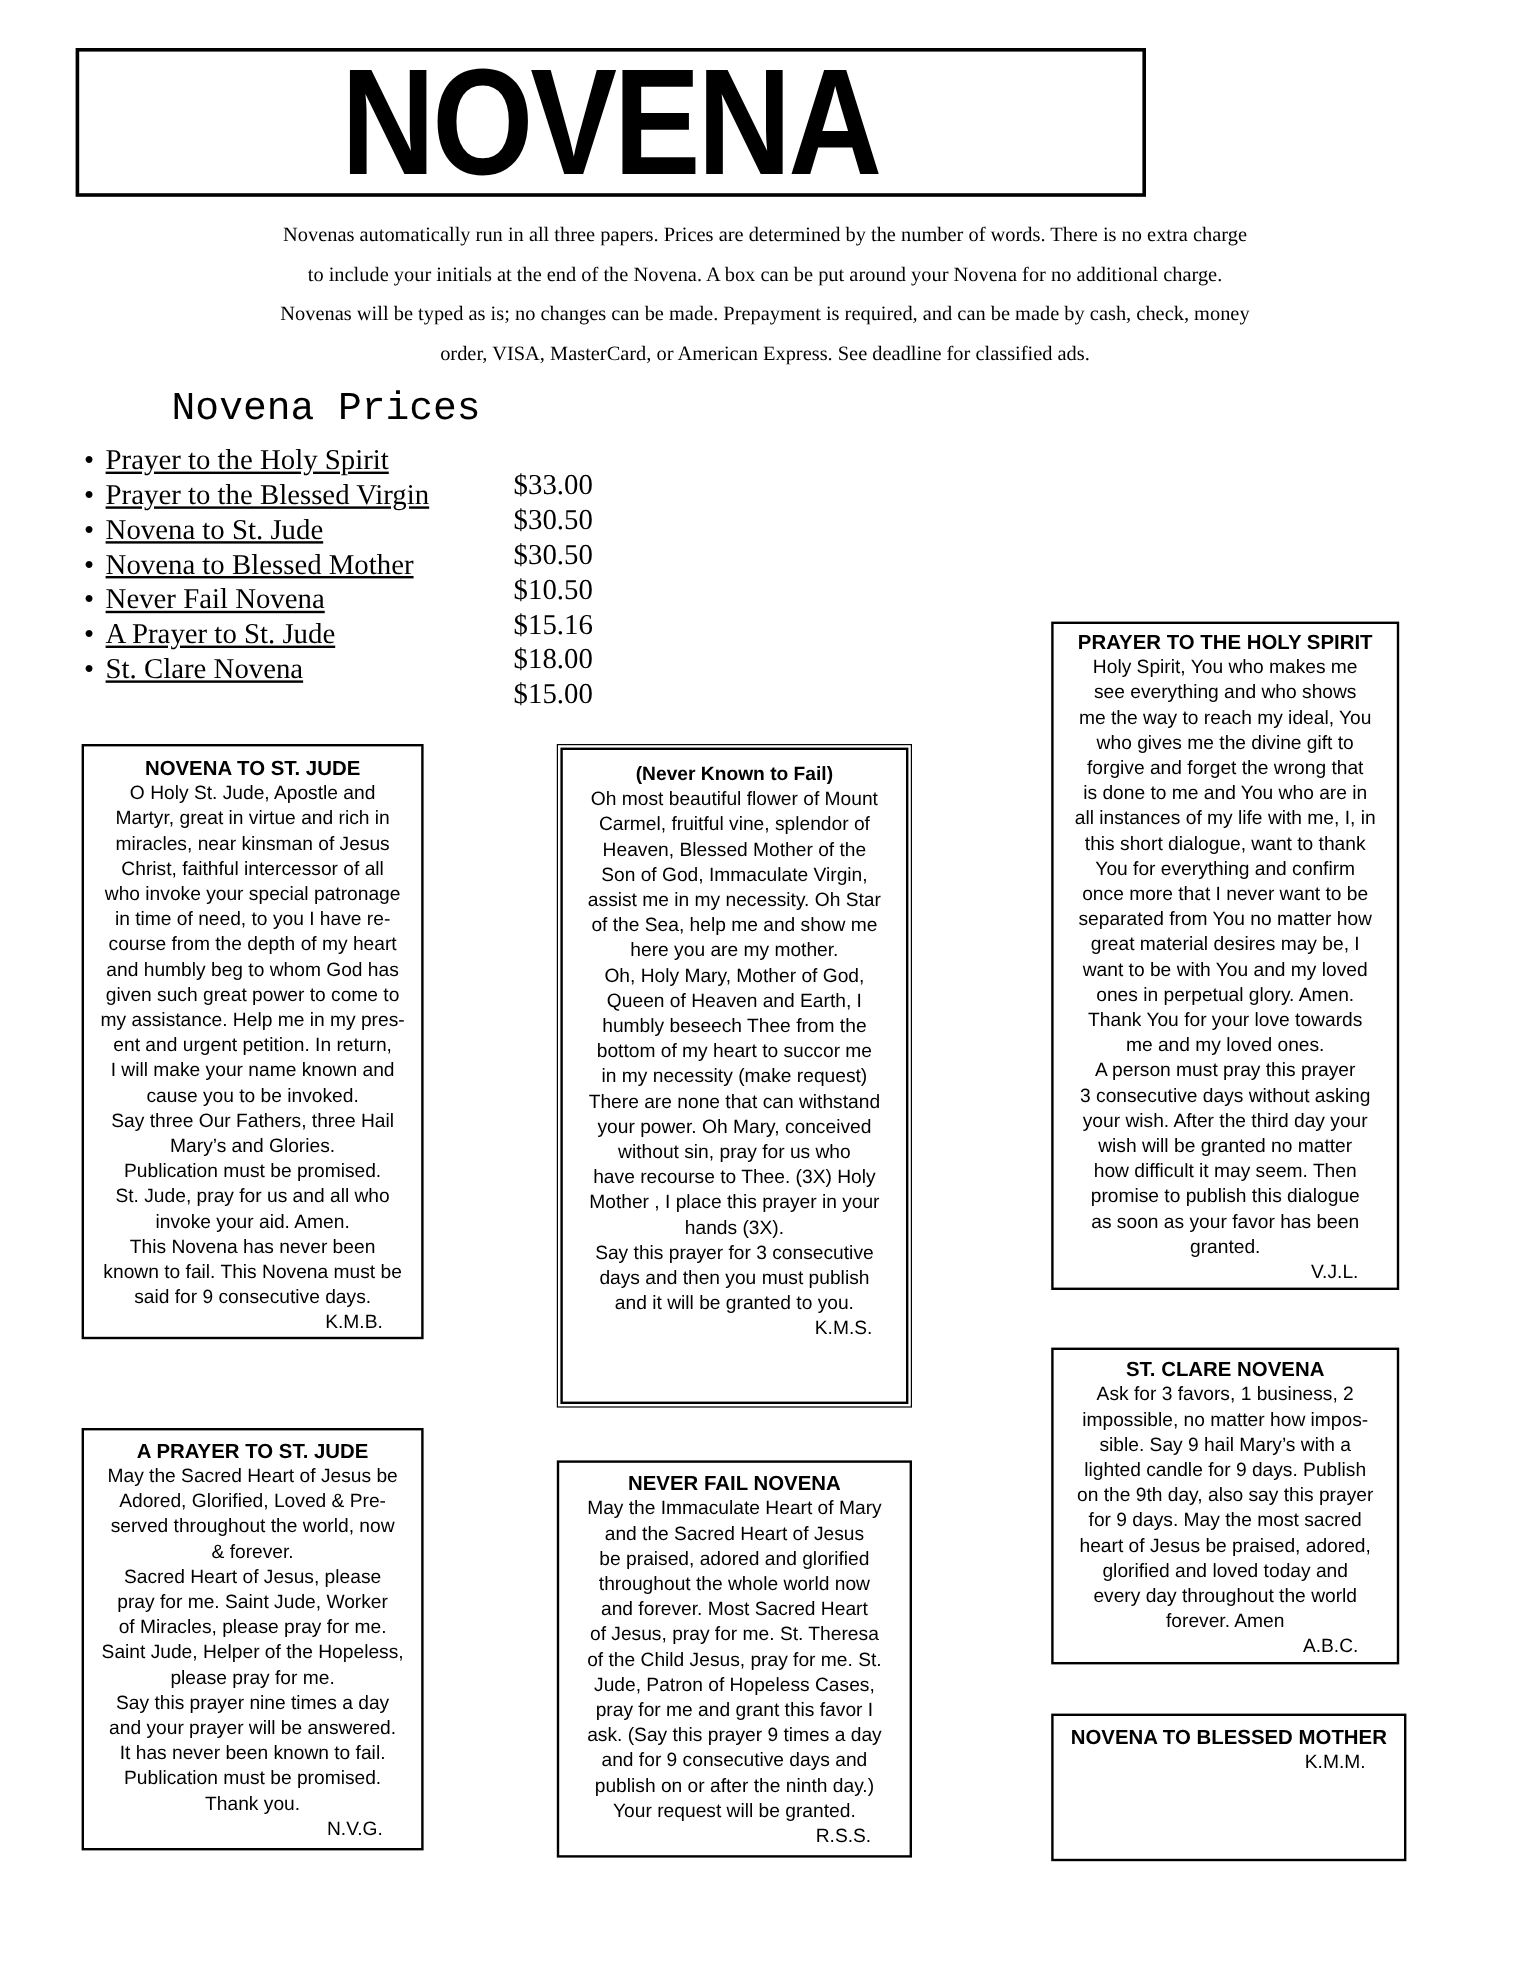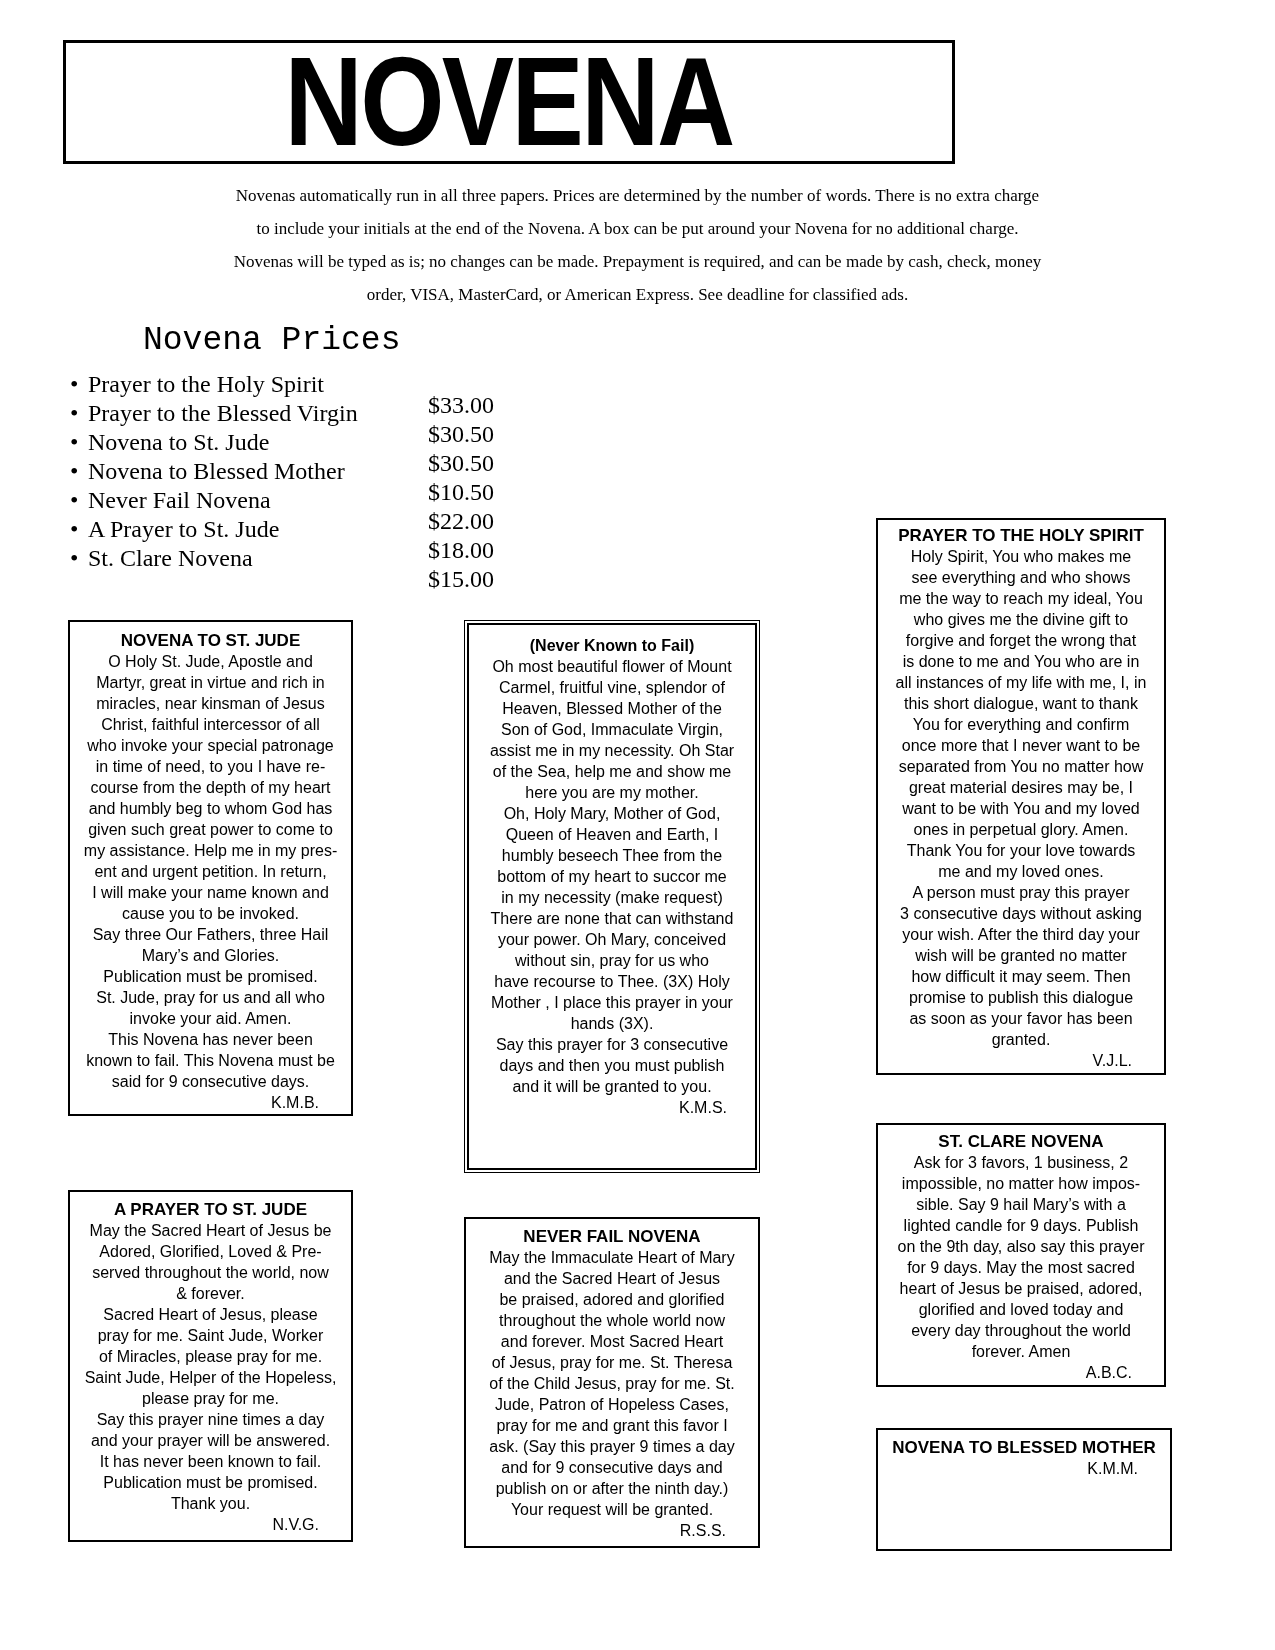--- a/index.html
+++ b/index.html
@@ -34,21 +34,21 @@
   .prices-heading{
     position:absolute;left:143px;top:322px;
     font-family:Liberation Mono, monospace;
     font-size:33px;
   }
   .prices-list{
     position:absolute;left:70px;top:370px;width:520px;
     font-family:"Liberation Serif",serif;
     font-size:24px;
   }
-  .price-row{position:relative;height:29px;line-height:29px;white-space:nowrap;}
+  .price-row{position:relative;height:29px;line-height:29px;white-space:nowrap;text-decoration:underline;}
   .price-row .bullet{display:inline-block;width:18px;}
   .price-row .price{position:absolute;left:358px;top:0;margin-top:21px;}
   
   .pbox{
     position:absolute;box-sizing:border-box;
     border:2px solid #000;
     text-align:center;
     font-size:16px;line-height:21px;
     padding:6px 6px 0 6px;
   }
@@ -95,21 +95,21 @@
     <div class="price-row">
       <span class="bullet">•</span><span>Prayer to the Blessed Virgin</span><span class="price">$30.50</span>
     </div>
     <div class="price-row">
       <span class="bullet">•</span><span>Novena to St. Jude</span><span class="price">$30.50</span>
     </div>
     <div class="price-row">
       <span class="bullet">•</span><span>Novena to Blessed Mother</span><span class="price">$10.50</span>
     </div>
     <div class="price-row">
-      <span class="bullet">•</span><span>Never Fail Novena</span><span class="price">$22.00</span>
+      <span class="bullet">•</span><span>Never Fail Novena</span><span class="price">$15.16</span>
     </div>
     <div class="price-row">
       <span class="bullet">•</span><span>A Prayer to St. Jude</span><span class="price">$18.00</span>
     </div>
     <div class="price-row">
       <span class="bullet">•</span><span>St. Clare Novena</span><span class="price">$15.00</span>
     </div>
   </div>
 
   <section class="pbox box-novena-st-jude">

